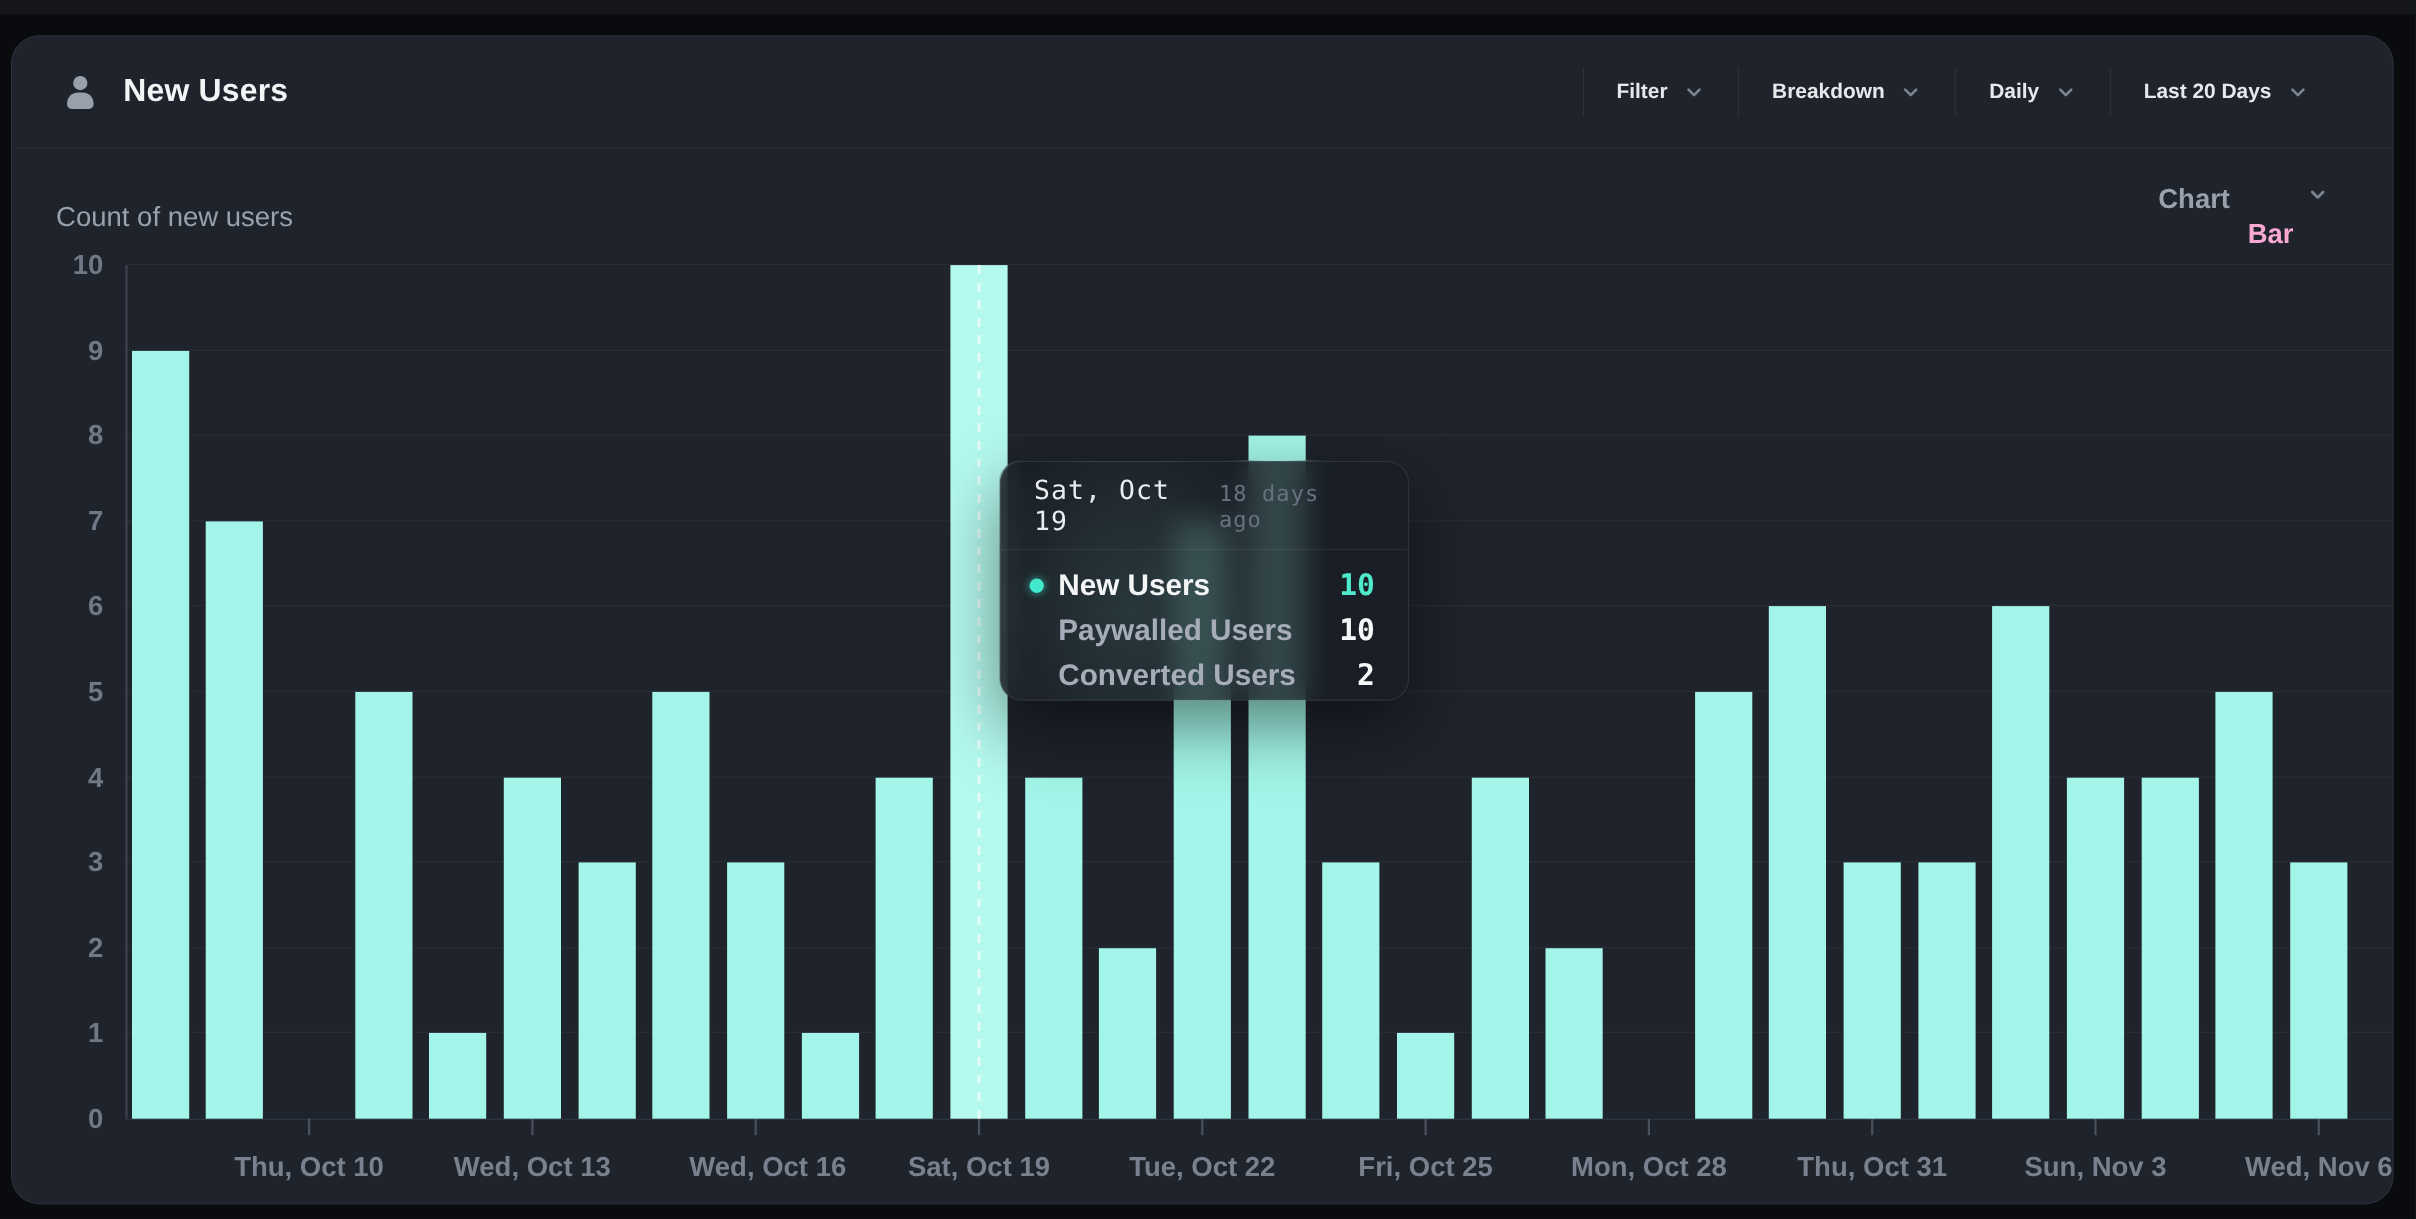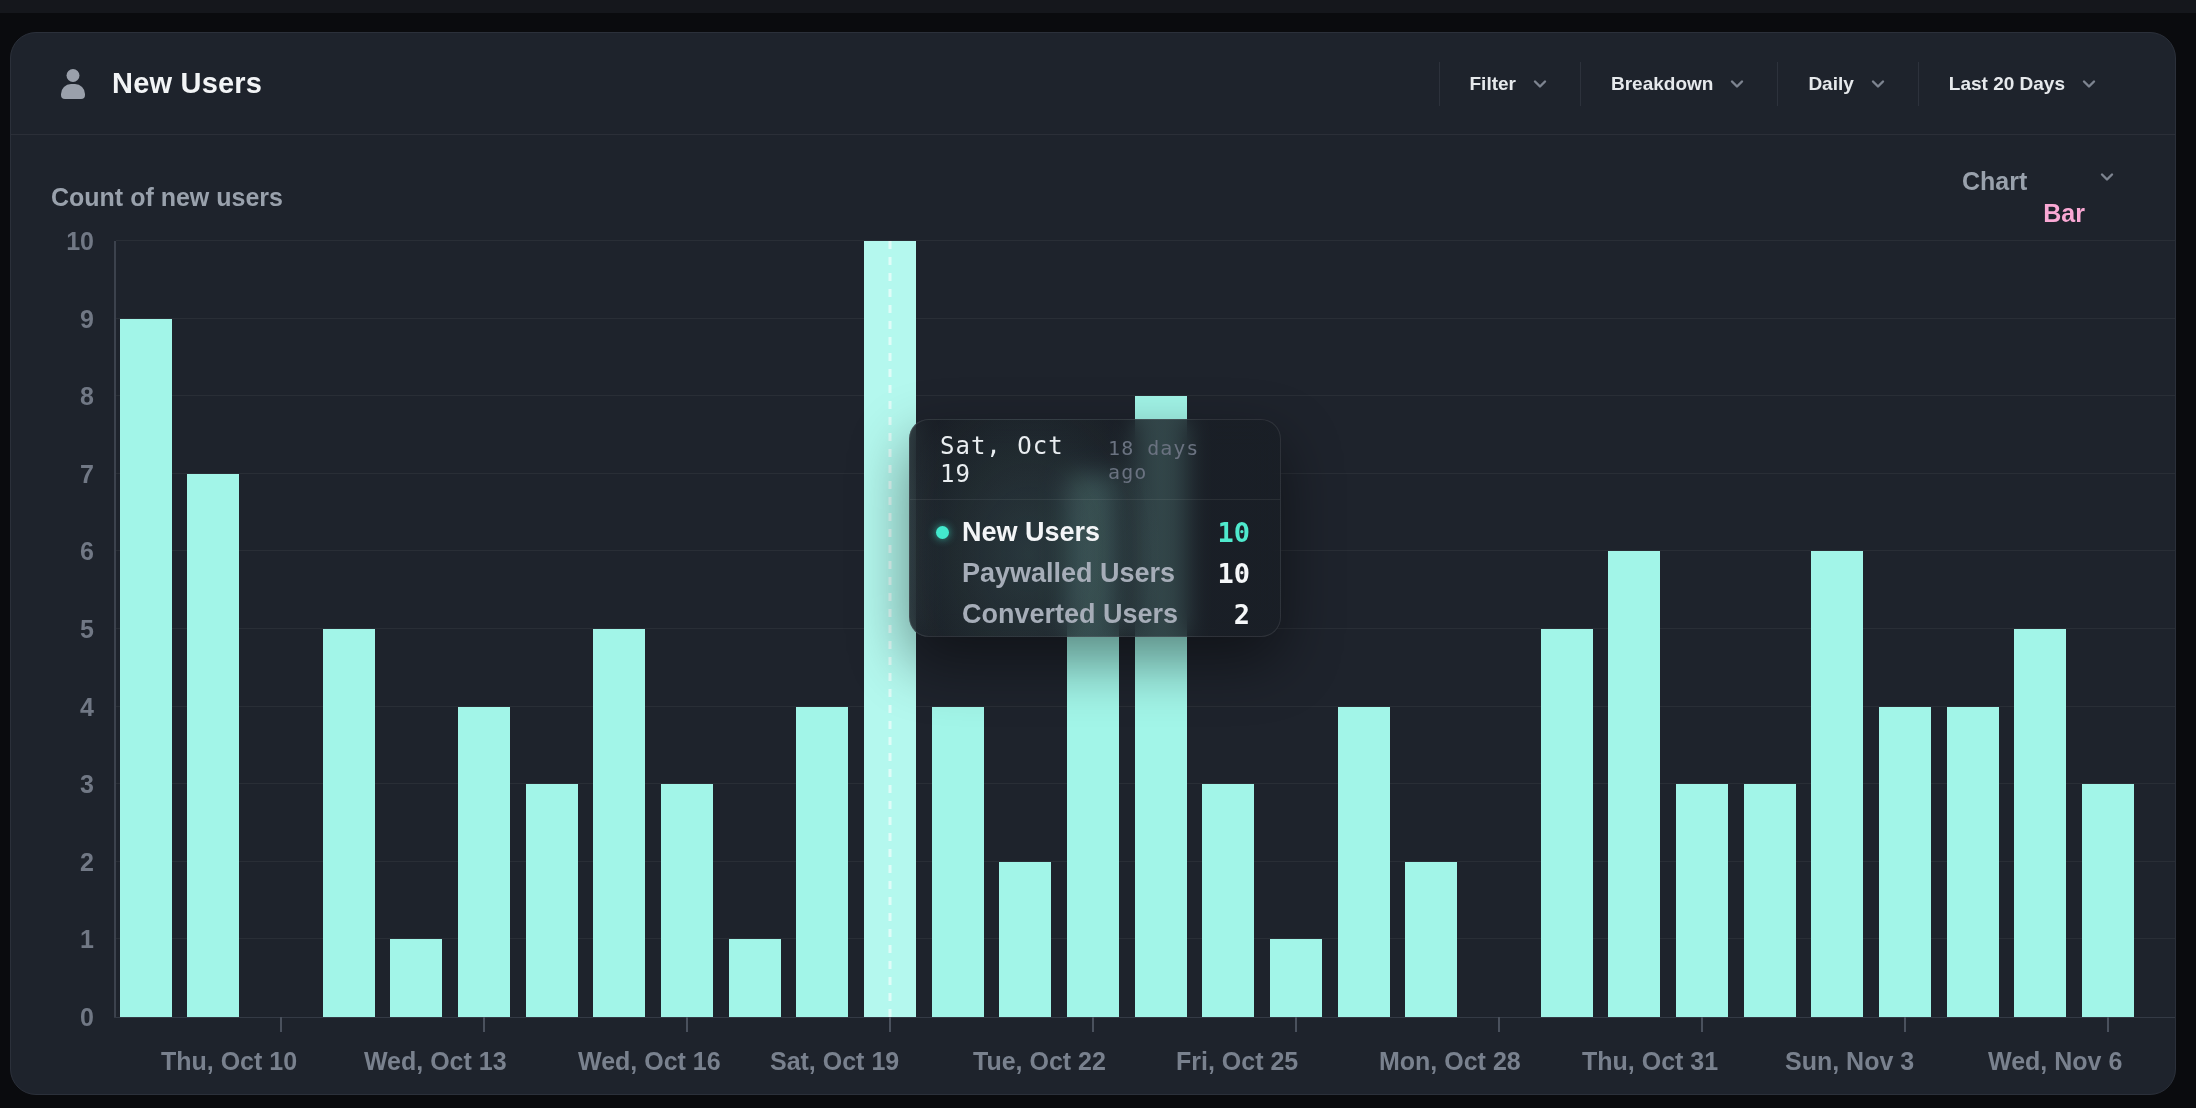--- a/index.html
+++ b/index.html
@@ -54,21 +54,21 @@
   }
   .hctrl .lbl { font-size:19px; font-weight:700; color:#e6e9ec; white-space:nowrap; }
   .chev { width:20px; height:20px; flex:0 0 auto; }
   .chev svg { display:block; }
 
   
   .subrow {
     display:flex; justify-content:space-between; align-items:center;
     padding:32px 58px 0 40px;
   }
-  .subtitle { font-size:25px; font-weight:700; color:#99a1ac; }
+  .subtitle { font-size:25px; font-weight:400; color:#99a1ac; }
   .chart-select { display:flex; gap:12px; cursor:pointer; }
   .chart-select .cs-label { font-size:25px; font-weight:700; color:#99a1ac; }
   .chart-select .cs-value { font-size:25px; font-weight:700; color:#f9a8d4; margin-left:4px;margin-top:32px; }
 
   
   .plot {
     position:absolute; left:105px; top:208px; width:2060px; height:776px;
   }
   .axis-y-line {
     position:absolute; left:-2px; top:0; width:2px; height:100%;
@@ -97,21 +97,21 @@
     width:3px; height:100%;
     background:repeating-linear-gradient(to bottom,
       rgba(255,255,255,0.58) 0px, rgba(255,255,255,0.58) 8px,
       rgba(255,255,255,0) 8px, rgba(255,255,255,0) 16px);
   }
   .xtick {
     position:absolute; top:776px; width:2px; height:15px;
     background:#4a515d;
   }
   .xlabel {
-    position:absolute; top:806px; width:240px; text-align:left;
+    position:absolute; top:806px; width:240px; text-align:center;
     font-size:25px; font-weight:700; color:#79818e; white-space:nowrap;
   }
 
   
   .tooltip {
     position:absolute; left:898px; top:386px; width:372px; height:218px;
     border-radius:20px;
     background:
       radial-gradient(ellipse 190px 260px at 32% 62%, rgba(150,240,225,0.12), rgba(150,240,225,0) 70%),
       linear-gradient(rgba(25,30,37,0.82), rgba(25,30,37,0.82));

